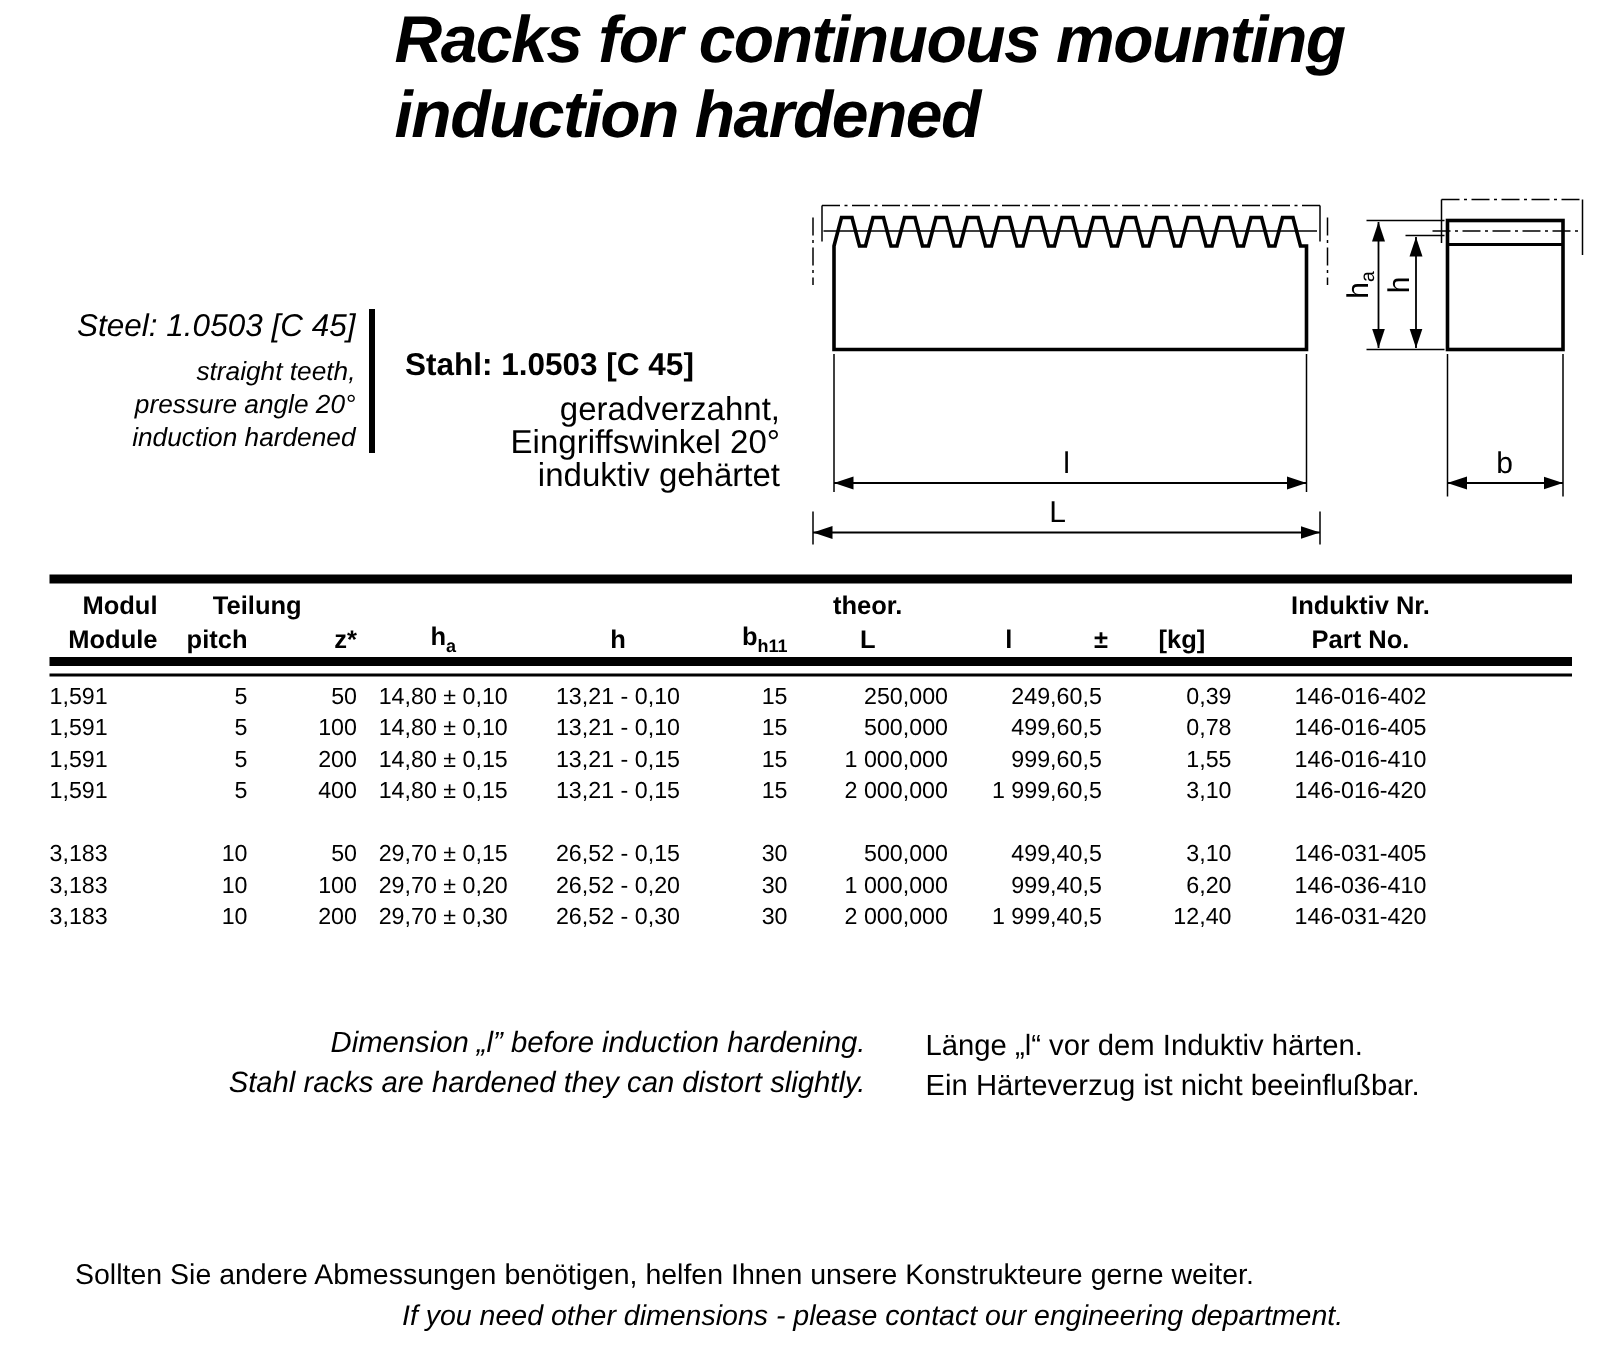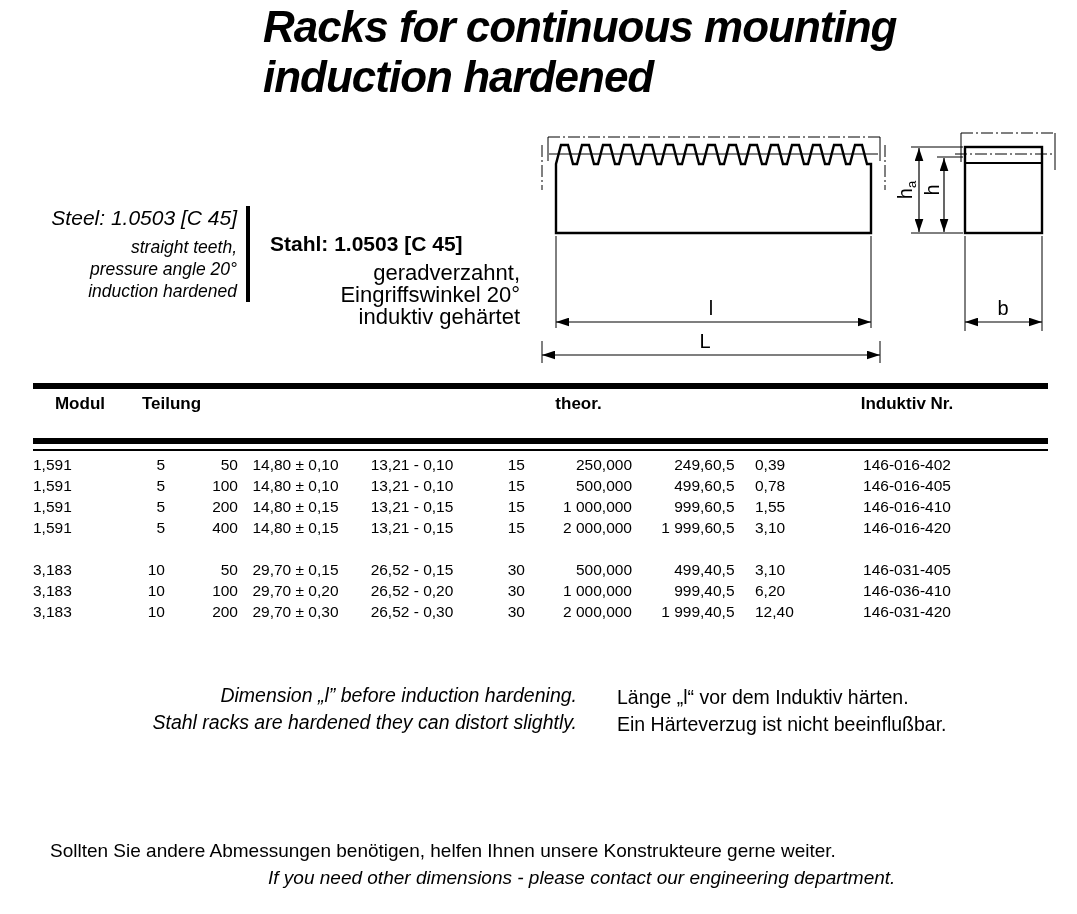--- a/index.html
+++ b/index.html
@@ -47,21 +47,21 @@
   
   .c0{text-align:left;padding-left:6px;}
   .c1{text-align:right;padding-right:12px;}
   .c2{text-align:right;padding-right:4px;}
   .c3{text-align:center;}
   .c4{text-align:center;}
   .c5{text-align:right;padding-right:2px;}
   .c6{text-align:right;padding-right:2px;}
   .c7{text-align:right;padding-right:2px;}
   .c8{text-align:left;}
-  .c9{padding-right:6px;}
+  .c9{text-align:right;padding-right:6px;}
   .c10{text-align:center;}
   .c11{}
   
   .h-left{text-align:right;padding-left:6px;}
   .h-center{text-align:center;}
   .h-right{text-align:right;padding-right:2px;}
   .h-z{text-align:right;padding-right:20px;}
   .h-pitch{text-align:right;padding-right:12px;}
 
   
@@ -181,20 +181,34 @@
         <th></th>
             <th></th>
             <th></th>
         <th class="h-center">theor.</th>
         <th></th>
             <th></th>
             <th></th>
         <th class="h-center">Induktiv Nr.</th>
         <th></th>
       </tr>
+      <tr>
+        <th class="h-left">Module</th>
+        <th class="h-pitch">pitch</th>
+        <th class="h-z">z*</th>
+        <th class="h-center"><span>h</span><sub>a</sub></th>
+        <th class="h-center">h</th>
+        <th class="h-right"><span>b</span><sub>h11</sub></th>
+        <th class="h-center">L</th>
+        <th class="h-center">l</th>
+        <th class="h-center">±</th>
+        <th class="h-center">[kg]</th>
+        <th class="h-center">Part No.</th>
+        <th></th>
+      </tr>
     </tbody>
       </table>
 
     <table class="tbl bdy">
       <colgroup>
         <col style="width:72px">
           <col style="width:60px">
           <col style="width:73px">
           <col style="width:115px">
         <col style="width:118px">

